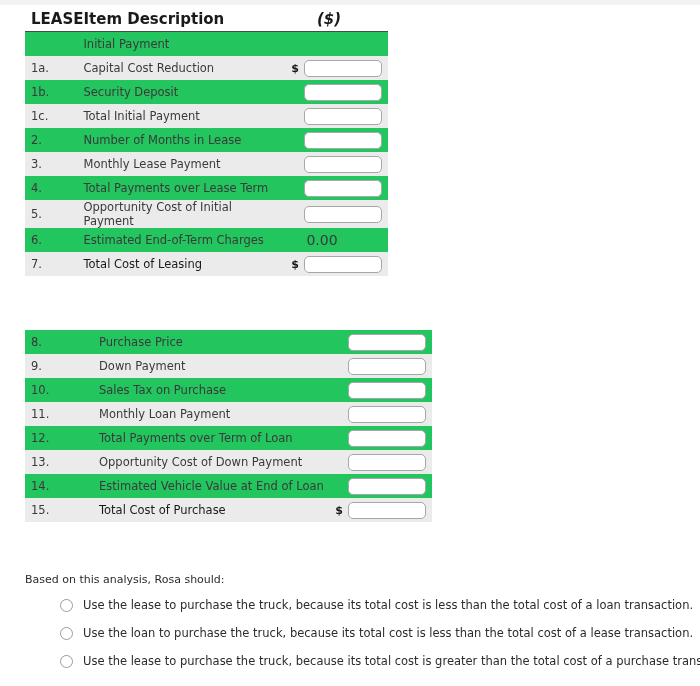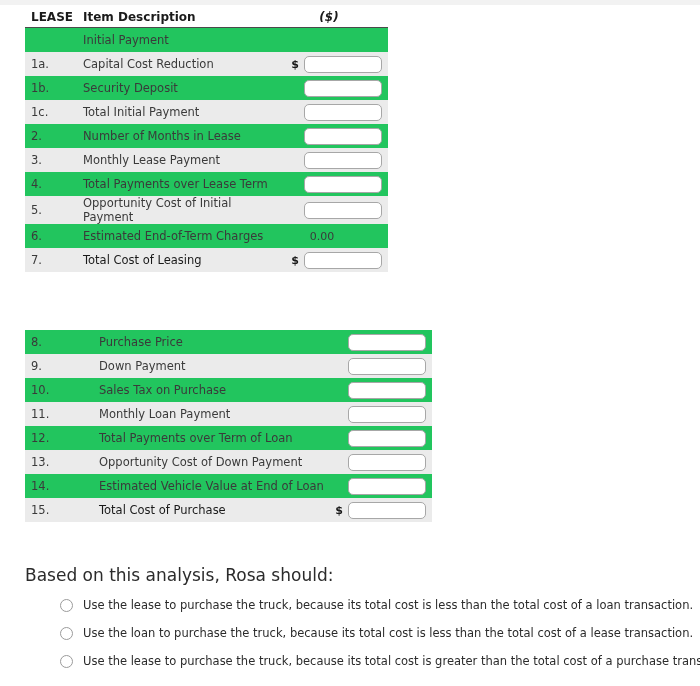--- a/index.html
+++ b/index.html
@@ -29,21 +29,21 @@
     font-size: 11.5px;
   }
   .calc-table td, .calc-table th {
     padding: 0;
     vertical-align: middle;
     font-weight: normal;
     text-align: left;
   }
   .hdr-row th {
     font-weight: bold;
-    font-size: 12px;
+    font-size: 15px;
     color: #1a1a1a;
     padding-bottom: 3px;
     border-bottom: 1.6px solid #4a4a4a;
   }
   .hdr-above th {
     font-weight: bold;
     font-size: 11.5px;
     color: #1a1a1a;
     text-align: center;
     padding-bottom: 2px;
@@ -92,29 +92,30 @@
     font-size: 11px;
     padding: 0 4px;
     outline: none;
     color: #222;
   }
   .purchase-table .money-input { width: 78px; }
   .static-amt {
     display: block;
     text-align: center;
     padding-right: 14px;
-    font-size: 11px;
+    font-size: 14px;
     color: #3a3a3a;
   }
 
   
   .question {
     position: absolute;
-    font-size: 17px;
+    font-size: 11px;
     color: #2b2b2b;
+    margin-top: 8px;
   }
   .options {
     position: absolute;
   }
   .option-row {
     display: flex;
     align-items: flex-start;
     gap: 10px;
     height: 28px;
   }

